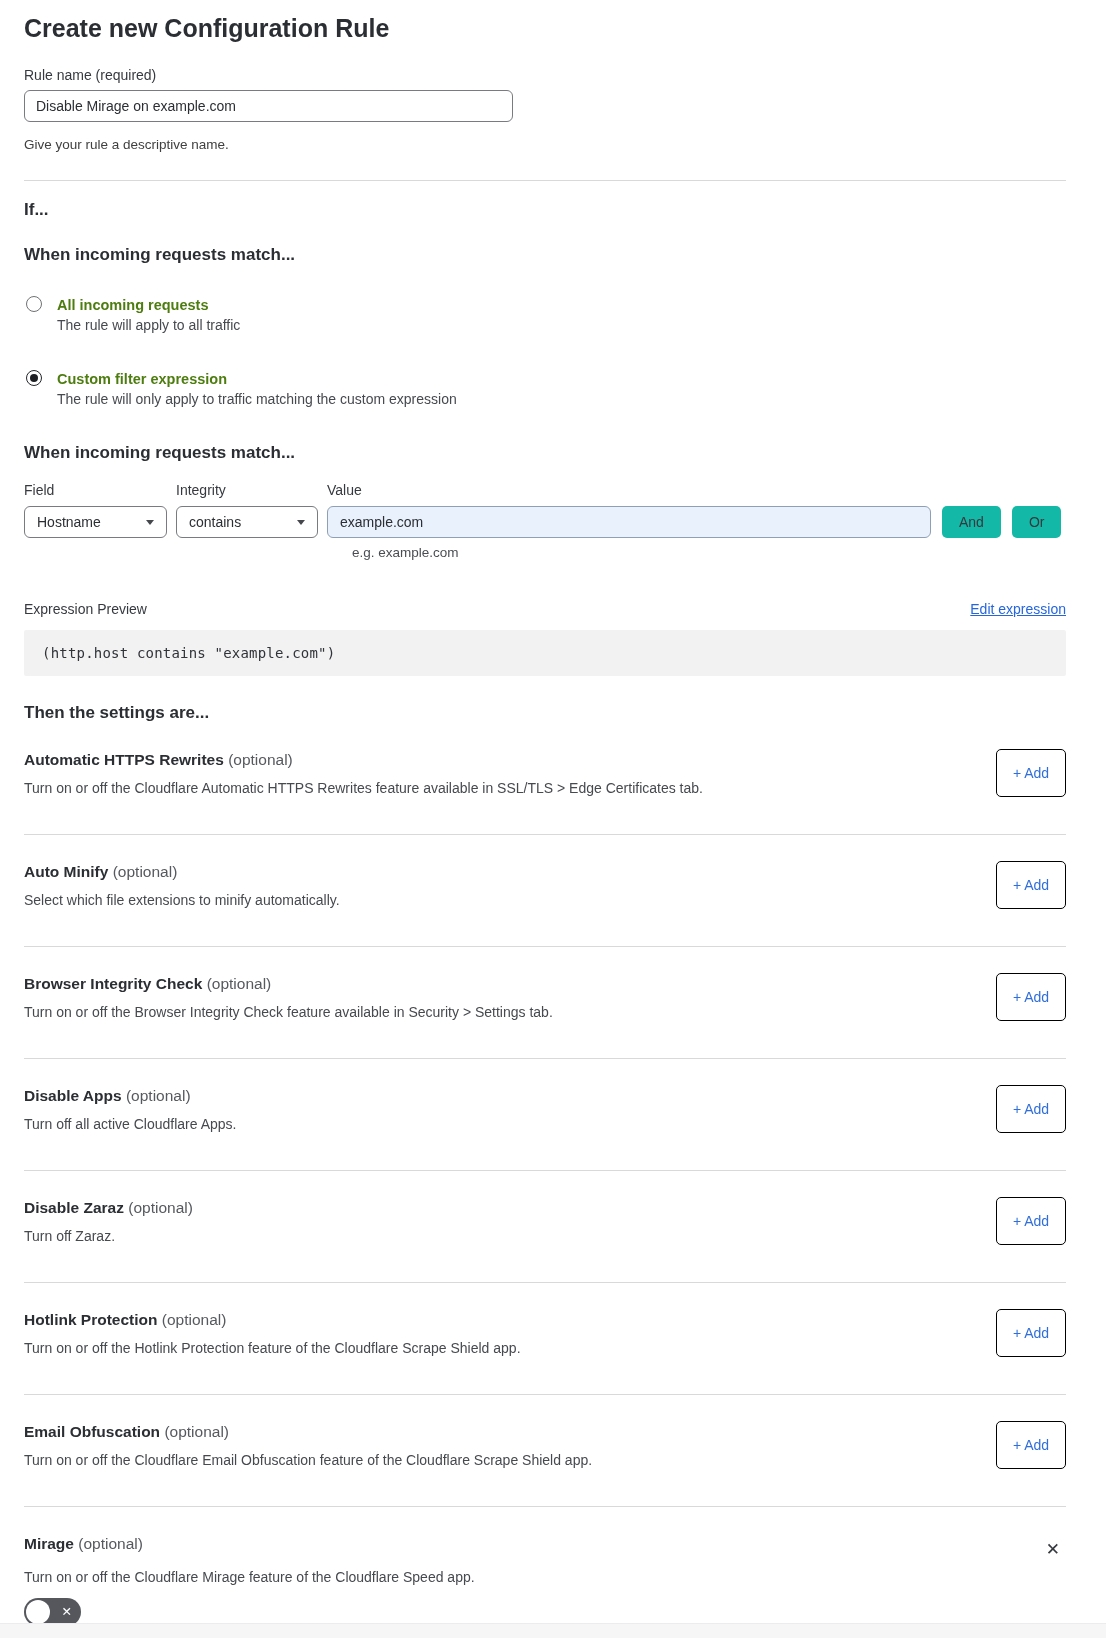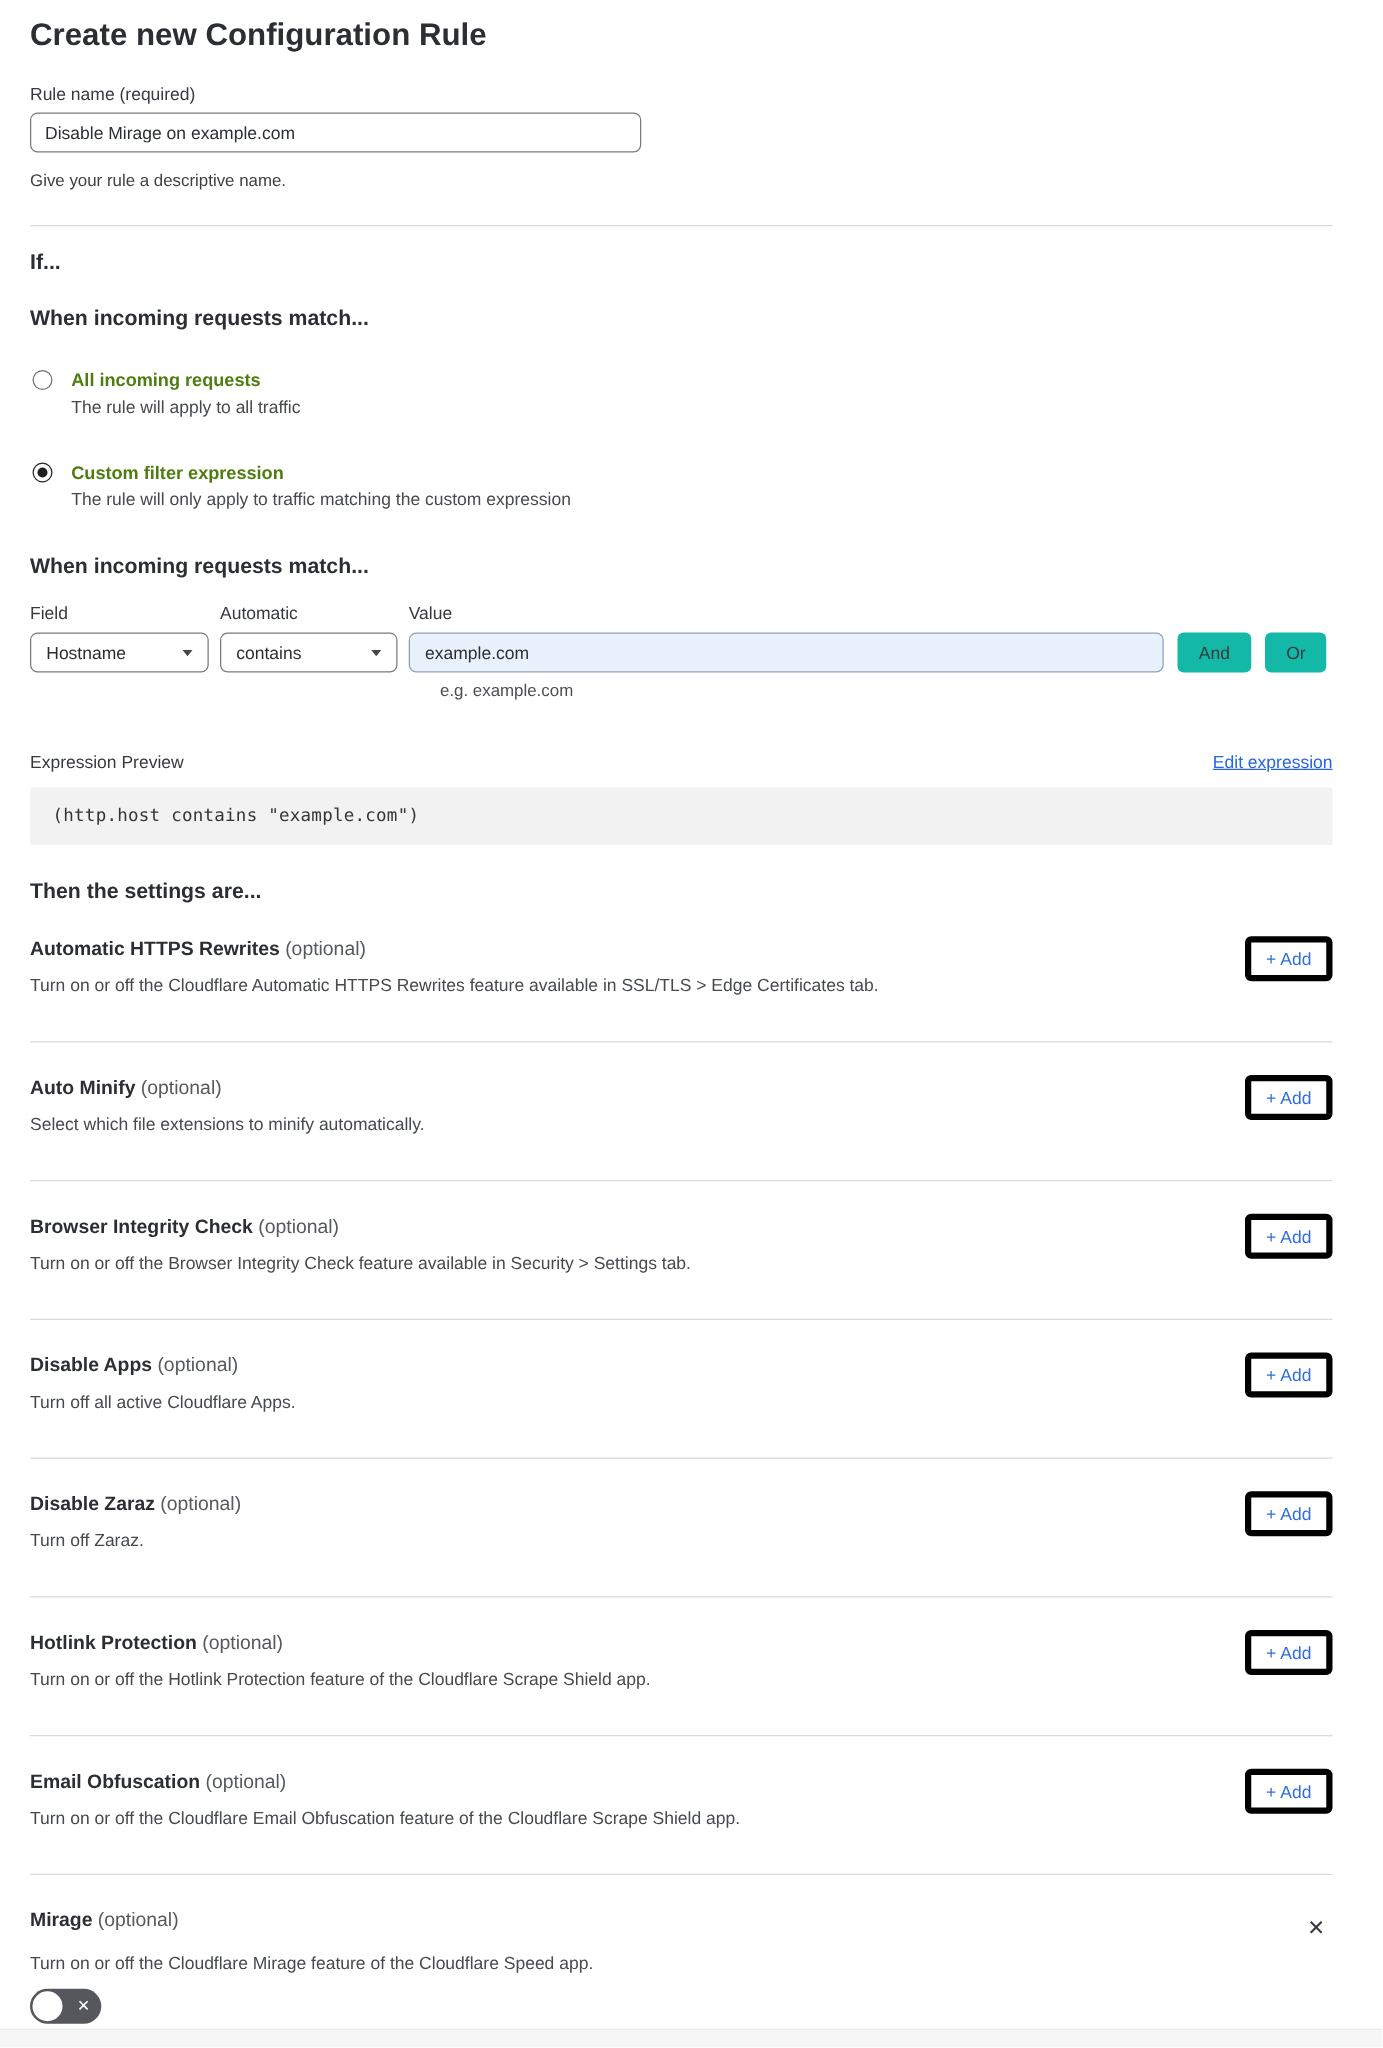--- a/index.html
+++ b/index.html
@@ -100,22 +100,22 @@
     display:flex; justify-content:space-between; align-items:flex-start;
     padding-top:28px; padding-bottom:37px;
     border-bottom:1px solid #d9d9d9;
   }
   .setting-title { font-size:15.5px; color:#2b2e33; font-weight:normal; }
   .setting-title .t { font-weight:bold; }
   .setting-title .opt { color:#56595e; font-weight:normal; }
   .setting-desc { font-size:14px; color:#46494e; margin-top:11px; }
   .add-btn {
     font-family:"Liberation Sans", sans-serif;
-    min-width:70px; height:36px;
-    background:#fff; border:5px solid #000000; border-radius:5px;
+    min-width:70px; height:48px;
+    background:#fff; border:1px solid #000000; border-radius:5px;
     color:#2f6edb; font-size:14px; cursor:pointer; flex:none;
     margin-top:-2px;
   }
 
   
   .mirage-section { padding-top:28px; }
   .mirage-head { display:flex; justify-content:space-between; align-items:flex-start; }
   .close-icon {
     font-size:17px; color:#36393f; line-height:17px; cursor:pointer;
     margin-top:6px; margin-right:6px; font-weight:normal;
@@ -176,21 +176,21 @@
 
   <div class="builder">
     <div class="builder-col">
       <label class="col-label">Field</label>
       <div class="select-box select-field">
         <span>Hostname</span>
         <span class="caret-down"></span>
       </div>
     </div>
     <div class="builder-col">
-      <label class="col-label">Automatic</label>
+      <label class="col-label">Integrity</label>
       <div class="select-box select-operator">
         <span>contains</span>
         <span class="caret-down"></span>
       </div>
     </div>
     <div class="builder-col" style="margin-right:0;">
       <label class="col-label">Value</label>
       <input class="value-input" type="text" value="example.com" style="">
     </div>
     <div class="connector-btns">

